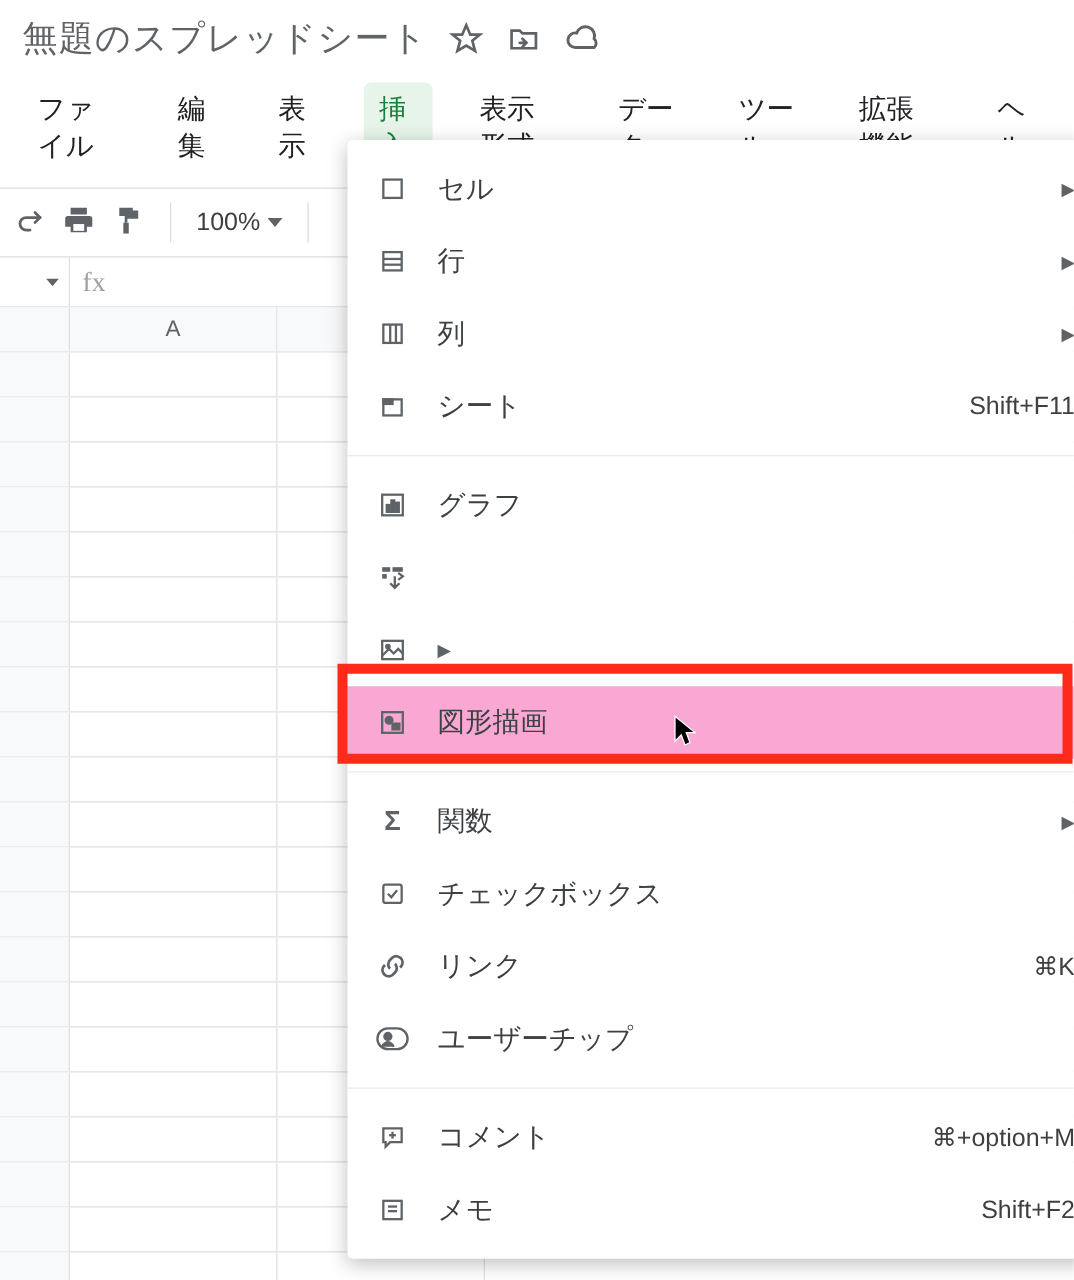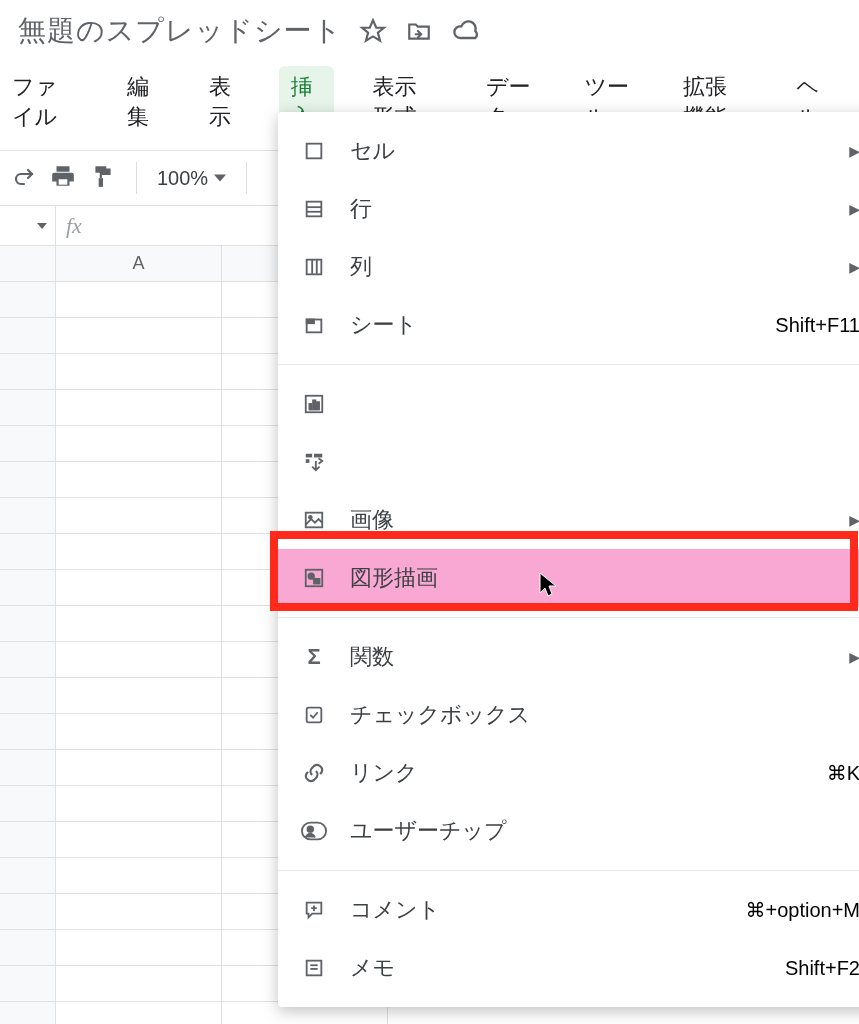--- a/index.html
+++ b/index.html
@@ -27,21 +27,21 @@
   .title-icons {
     display: flex;
     gap: 20px;
     align-items: center;
     color: #5f6368;
   }
   .title-icons svg { display:block; }
   .menubar {
     display: flex;
     gap: 26px;
-    padding: 12px 18px 12px 0;
+    padding: 12px 18px 12px 18px;
     font-size: 22px;
     color: #202124;
   }
   .menu-item { padding: 6px 12px; border-radius: 6px; cursor: pointer; }
   .menu-item.active { background: #e6f4ea; color:#188038; }
   .toolbar {
     display: flex;
     align-items: center;
     gap: 14px;
     padding: 6px 12px;
@@ -63,21 +63,20 @@
     display:flex;
     align-items:center;
     justify-content:flex-end;
     padding-right:8px;
     color:#5f6368;
     border-right:1px solid #e0e0e0;
     height:100%;
     font-size:14px;
   }
   .fx {
-    font-style: italic;
     font-family: "Times New Roman", serif;
     color:#9aa0a6;
     font-size:22px;
     padding-left:10px;
   }
   .sheet {
     position: relative;
   }
   .col-headers {
     display:flex;
@@ -114,21 +113,21 @@
     height:58px;
     padding:0 26px 0 22px;
     gap:22px;
     font-size:22px;
     color:#3c4043;
     cursor:pointer;
   }
   .dd-item.hover { background:#f9a8d4; }
   .dd-item .ico { width:28px; height:28px; display:flex; align-items:center; justify-content:center; color:#5f6368; flex-shrink:0;}
   .dd-item .label { flex:1; }
-  .dd-item .shortcut { color:#000000; font-size:20px; }
+  .dd-item .shortcut { color:#404040; font-size:20px; }
   .dd-item .arrow { color:#5f6368; font-size:14px; }
   .dd-sep { height:1px; background:#e8eaed; margin:10px 0; }
   .highlight-box {
     position:absolute;
     border:8px solid #ff2a1a;
     left:270px;
     top:531px;
     width:588px;
     height:80px;
     z-index:60;
@@ -381,41 +380,41 @@
 
   <div class="dd-item">
     <span class="ico">
         <svg width="22" height="22" viewBox="0 0 24 24" fill="none" stroke="#5f6368" stroke-width="2">
           <rect x="3" y="3" width="18" height="18"></rect>
           <rect x="7" y="12" width="2.5" height="6" fill="#5f6368"></rect>
           <rect x="11" y="8" width="2.5" height="10" fill="#5f6368"></rect>
           <rect x="15" y="10" width="2.5" height="8" fill="#5f6368"></rect>
         </svg>
       </span>
+    <span class="label">グラフ</span>
   </div>
   <div class="dd-item">
     <span class="ico">
         <svg width="22" height="22" viewBox="0 0 24 24" fill="#5f6368">
           <rect x="3" y="3" width="7" height="4"></rect>
           <rect x="12" y="3" width="9" height="4"></rect>
           <rect x="3" y="9" width="4" height="4"></rect>
           <path d="M10 17l4 4 4-4M14 11v10" stroke="#5f6368" stroke-width="2" fill="none"></path>
           <path d="M17 8l4 3-4 3" stroke="#5f6368" stroke-width="2" fill="none"></path>
         </svg>
       </span>
   </div>
   <div class="dd-item">
     <span class="ico">
         <svg width="22" height="22" viewBox="0 0 24 24" fill="none" stroke="#5f6368" stroke-width="2">
           <rect x="3" y="4" width="18" height="16"></rect>
           <polyline points="3,17 9,11 13,15 17,11 21,15"></polyline>
           <circle cx="8" cy="9" r="1.5" fill="#5f6368"></circle>
         </svg>
       </span>
-    <span class="label">画像</span>
     <span class="arrow">▶</span>
   </div>
   <div class="dd-item hover">
     <span class="ico">
         <svg width="22" height="22" viewBox="0 0 24 24" fill="none" stroke="#5f6368" stroke-width="2">
           <rect x="3" y="3" width="18" height="18"></rect>
           <circle cx="9" cy="10" r="3" fill="#5f6368"></circle>
           <rect x="12" y="13" width="6" height="5" fill="#5f6368"></rect>
         </svg>
       </span>

